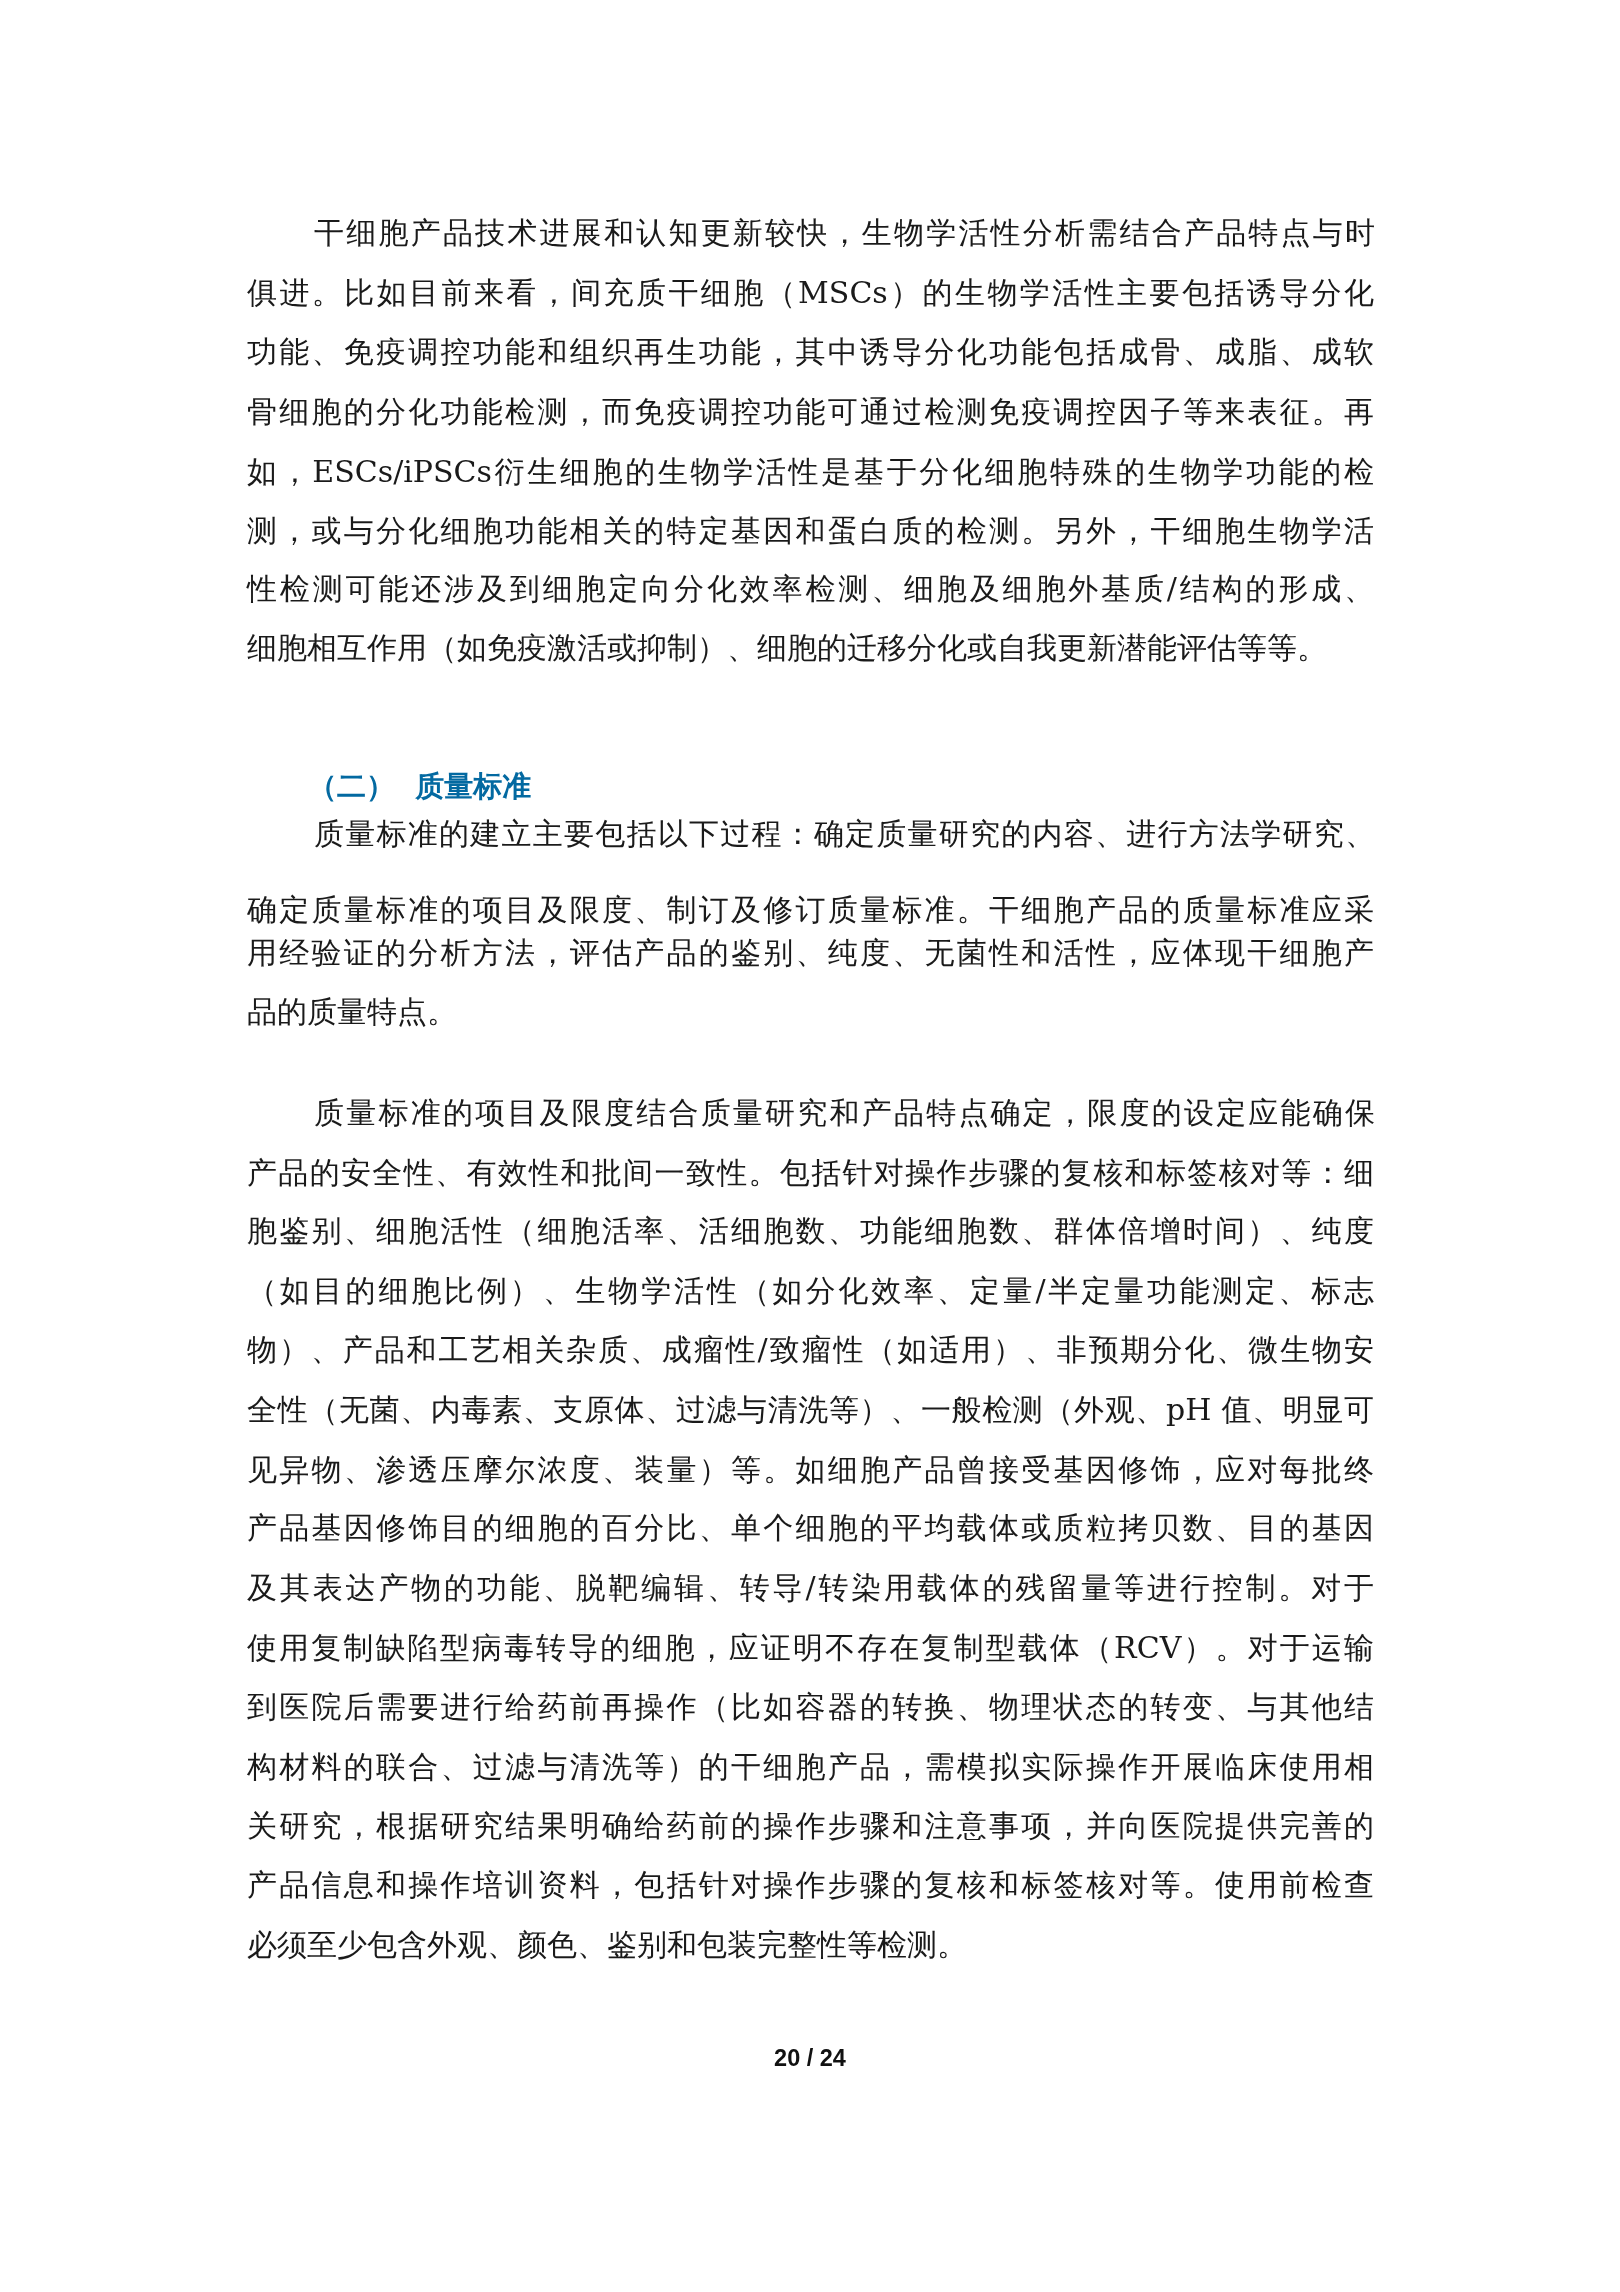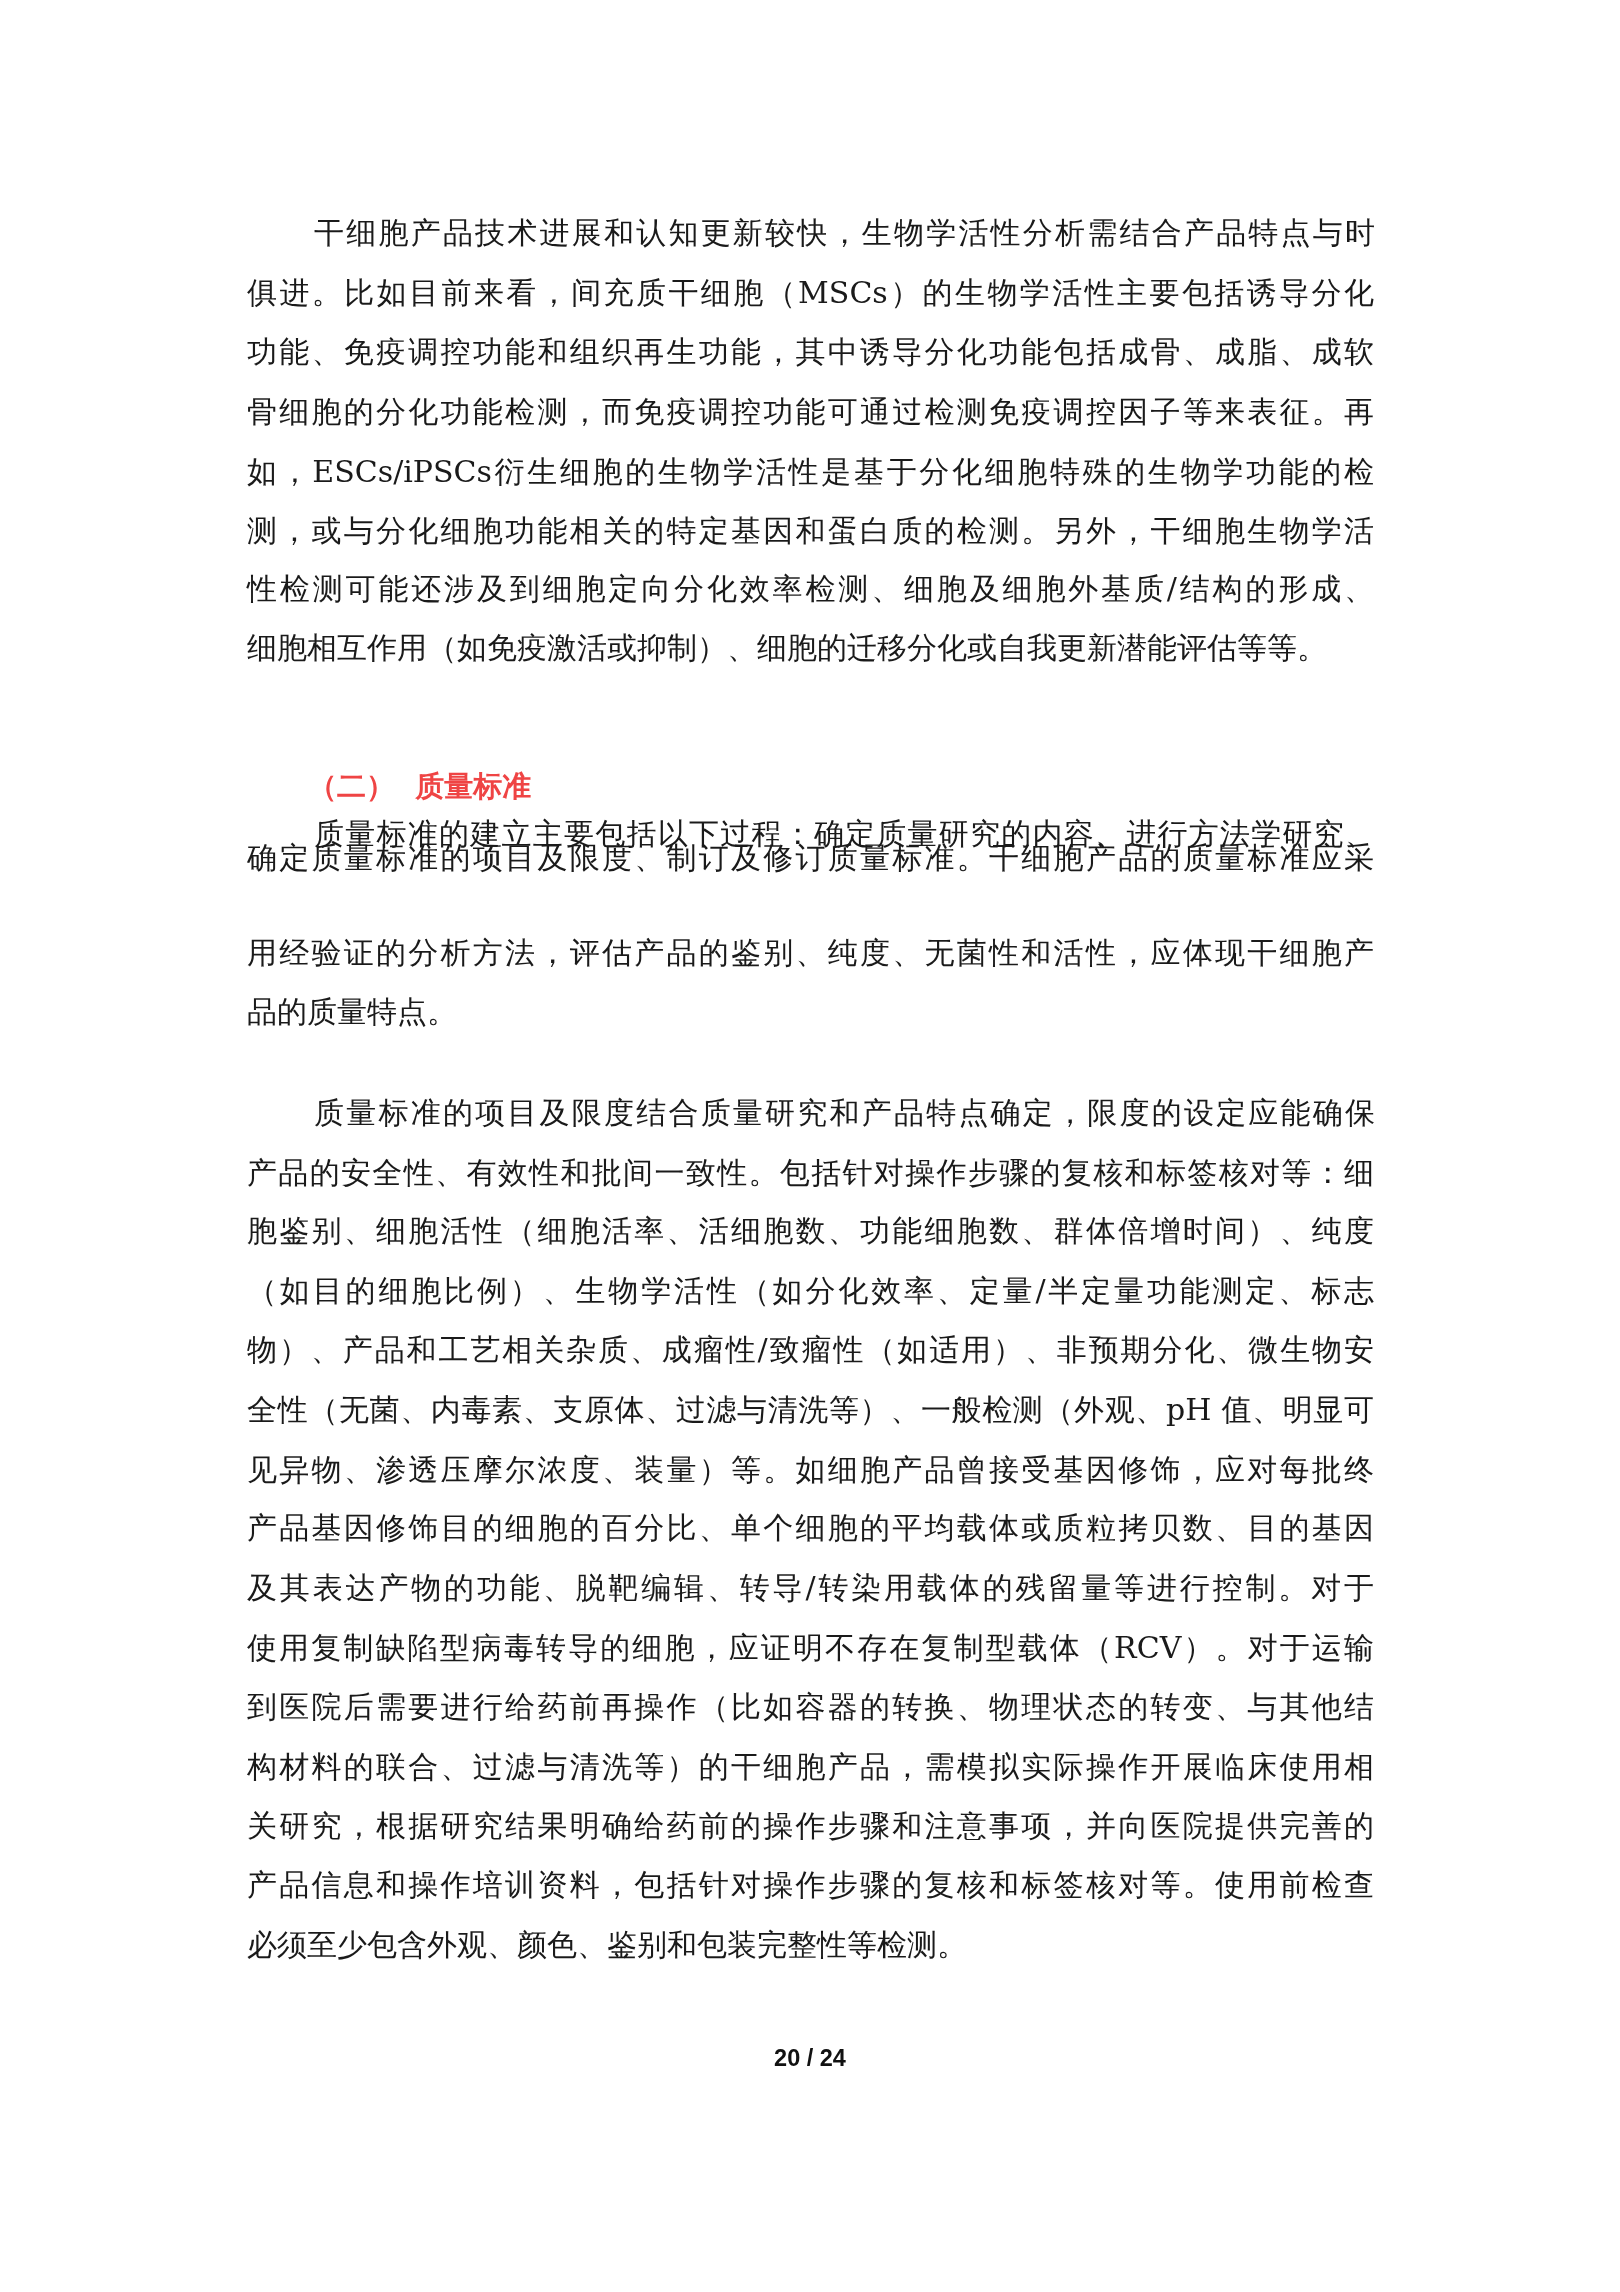--- a/index.html
+++ b/index.html
@@ -21,21 +21,21 @@
   .line.indent { left: 314px; width: 1061px; }
   .line.last { text-align-last: left; }
   .heading {
     position: absolute;
     left: 308px;
     height: 39px;
     line-height: 39px;
     font-family: "DejaVu Sans", "Liberation Sans", sans-serif;
     font-weight: bold;
     font-size: 29px;
-    color: #ef4444;
+    color: #0369a1;
     white-space: pre;
   }
   .page-number {
     position: absolute;
     left: 0; width: 1620px;
     top: 2045px;
     text-align: center;
     font-family: "Liberation Sans", "DejaVu Sans", sans-serif;
     font-weight: bold;
     font-size: 23.5px;
@@ -55,21 +55,21 @@
     <div class="line" style="top:452px">如，ESCs/iPSCs衍生细胞的生物学活性是基于分化细胞特殊的生物学功能的检</div>
     <div class="line" style="top:511px">测，或与分化细胞功能相关的特定基因和蛋白质的检测。另外，干细胞生物学活</div>
     <div class="line" style="top:569px">性检测可能还涉及到细胞定向分化效率检测、细胞及细胞外基质/结构的形成、</div>
     <div class="line last" style="top:628px">细胞相互作用（如免疫激活或抑制）、细胞的迁移分化或自我更新潜能评估等等。</div>
   </div>
 
   <div class="heading" style="top:767px">（二）  质量标准</div>
 
   <div>
     <div class="line indent" style="top:814px">质量标准的建立主要包括以下过程：确定质量研究的内容、进行方法学研究、</div>
-    <div class="line" style="top:838px">确定质量标准的项目及限度、制订及修订质量标准。干细胞产品的质量标准应采</div>
+    <div class="line" style="top:890px">确定质量标准的项目及限度、制订及修订质量标准。干细胞产品的质量标准应采</div>
     <div class="line" style="top:933px">用经验证的分析方法，评估产品的鉴别、纯度、无菌性和活性，应体现干细胞产</div>
     <div class="line last" style="top:992px">品的质量特点。</div>
   </div>
 
   <div>
     <div class="line indent" style="top:1093px">质量标准的项目及限度结合质量研究和产品特点确定，限度的设定应能确保</div>
     <div class="line" style="top:1153px">产品的安全性、有效性和批间一致性。包括针对操作步骤的复核和标签核对等：细</div>
     <div class="line" style="top:1211px">胞鉴别、细胞活性（细胞活率、活细胞数、功能细胞数、群体倍增时间）、纯度</div>
     <div class="line" style="top:1271px">（如目的细胞比例）、生物学活性（如分化效率、定量/半定量功能测定、标志</div>
     <div class="line" style="top:1330px">物）、产品和工艺相关杂质、成瘤性/致瘤性（如适用）、非预期分化、微生物安</div>

